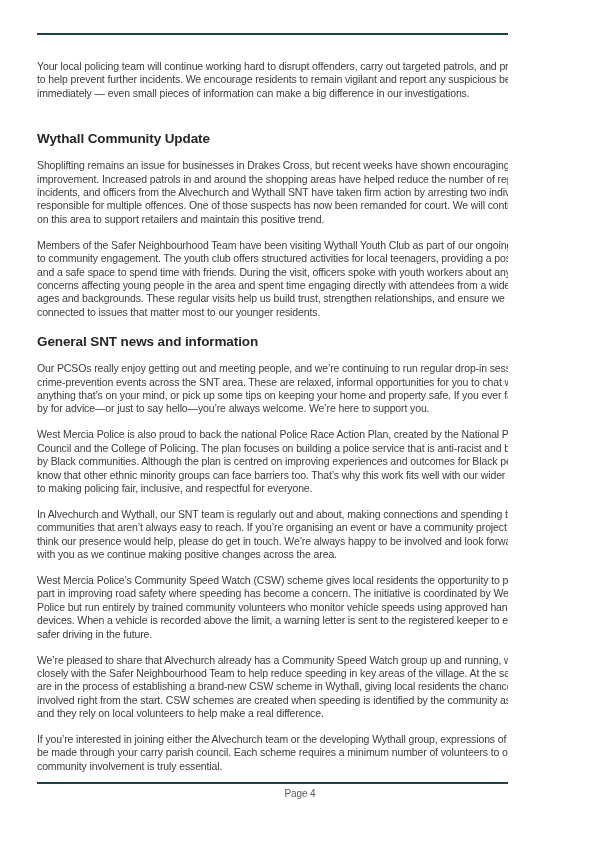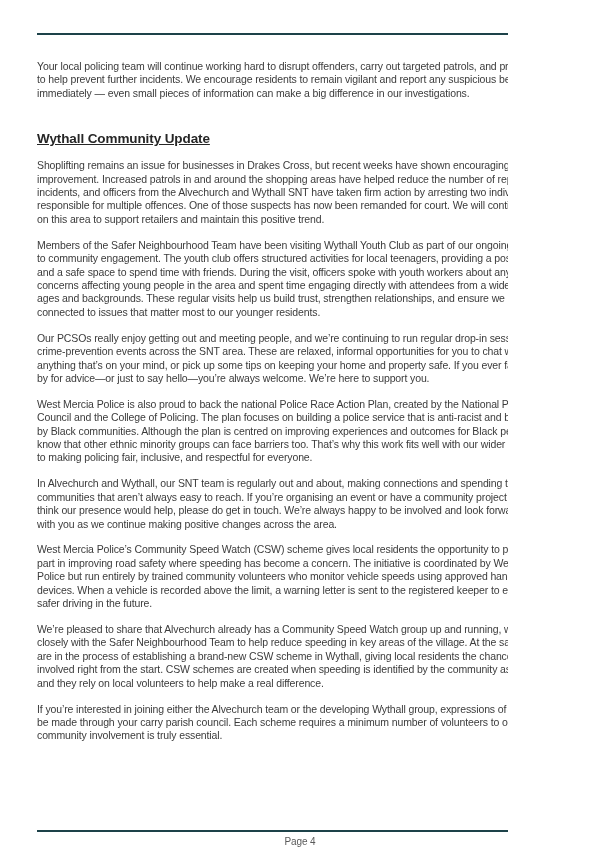--- a/index.html
+++ b/index.html
@@ -41,28 +41,26 @@
   .content h2 {
     margin: 14px 0 12px 0;
     font-size: 13.5px;
     line-height: 17px;
     font-weight: bold;
     color: var(--heading-color, #262626);
     letter-spacing: -0.1px;
   }
   .content h2:first-of-type {
     margin-top: 30px;
-    text-decoration: underline;
   }
   .page-footer {
     position: absolute;
     left: 0;
     top: 782px;
     width: 600px;
-    margin-top: 48px;
   }
   .footer-rule {
     margin: 0 28px 0 37px;
     height: 2px;
     background: var(--rule-color, #1d4249);
   }
   .page-number {
     margin-top: 4px;
     text-align: center;
     font-size: 10px;
@@ -80,20 +78,21 @@
 
   <main class="content">
     <p>Your local policing team will continue working hard to disrupt offenders, carry out targeted patrols, and provide advice to help prevent further incidents. We encourage residents to remain vigilant and report any suspicious behaviour immediately — even small pieces of information can make a big difference in our investigations.</p>
 
     <h2>Wythall Community Update</h2>
 
     <p>Shoplifting remains an issue for businesses in Drakes Cross, but recent weeks have shown encouraging improvement. Increased patrols in and around the shopping areas have helped reduce the number of reported incidents, and officers from the Alvechurch and Wythall SNT have taken firm action by arresting two individuals responsible for multiple offences. One of those suspects has now been remanded for court. We will continue focusing on this area to support retailers and maintain this positive trend.</p>
 
     <p>Members of the Safer Neighbourhood Team have been visiting Wythall Youth Club as part of our ongoing commitment to community engagement. The youth club offers structured activities for local teenagers, providing a positive outlet and a safe space to spend time with friends. During the visit, officers spoke with youth workers about any emerging concerns affecting young people in the area and spent time engaging directly with attendees from a wide range of ages and backgrounds. These regular visits help us build trust, strengthen relationships, and ensure we remain connected to issues that matter most to our younger residents.</p>
 
+    <h2>General SNT news and information</h2>
 
     <p>Our PCSOs really enjoy getting out and meeting people, and we’re continuing to run regular drop-in sessions and crime-prevention events across the SNT area. These are relaxed, informal opportunities for you to chat with us, share anything that’s on your mind, or pick up some tips on keeping your home and property safe. If you ever fancy popping by for advice—or just to say hello—you’re always welcome. We’re here to support you.</p>
 
     <p>West Mercia Police is also proud to back the national Police Race Action Plan, created by the National Police Chiefs’ Council and the College of Policing. The plan focuses on building a police service that is anti-racist and better trusted by Black communities. Although the plan is centred on improving experiences and outcomes for Black people, we know that other ethnic minority groups can face barriers too. That’s why this work fits well with our wider commitment to making policing fair, inclusive, and respectful for everyone.</p>
 
     <p>In Alvechurch and Wythall, our SNT team is regularly out and about, making connections and spending time with communities that aren’t always easy to reach. If you’re organising an event or have a community project where you think our presence would help, please do get in touch. We’re always happy to be involved and look forward to working with you as we continue making positive changes across the area.</p>
 
     <p>West Mercia Police’s Community Speed Watch (CSW) scheme gives local residents the opportunity to play an active part in improving road safety where speeding has become a concern. The initiative is coordinated by West Mercia Police but run entirely by trained community volunteers who monitor vehicle speeds using approved handheld devices. When a vehicle is recorded above the limit, a warning letter is sent to the registered keeper to encourage safer driving in the future.</p>
 
     <p>We’re pleased to share that Alvechurch already has a Community Speed Watch group up and running, working closely with the Safer Neighbourhood Team to help reduce speeding in key areas of the village. At the same time, we are in the process of establishing a brand-new CSW scheme in Wythall, giving local residents the chance to get involved right from the start. CSW schemes are created when speeding is identified by the community as a concern, and they rely on local volunteers to help make a real difference.</p>

